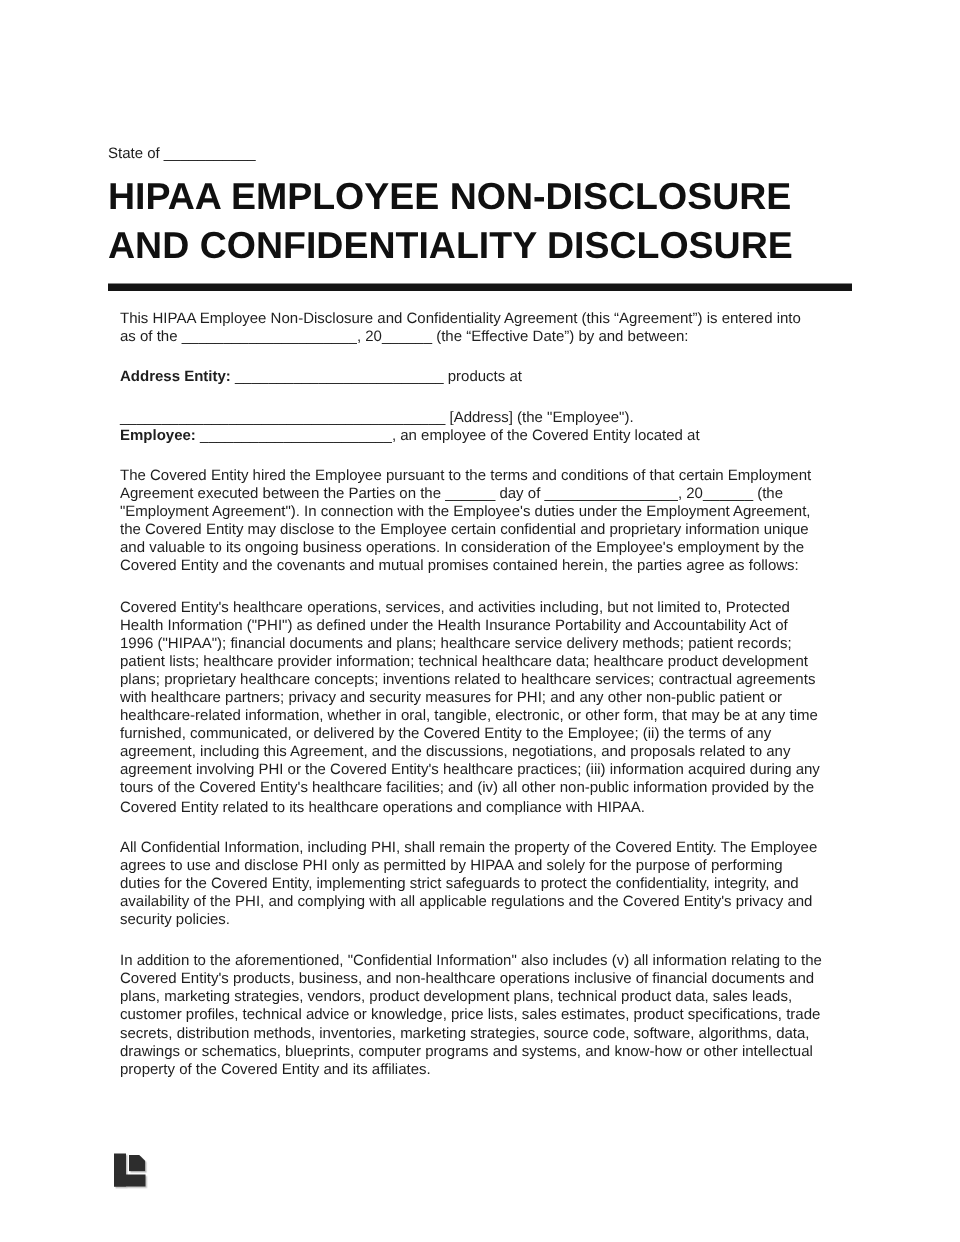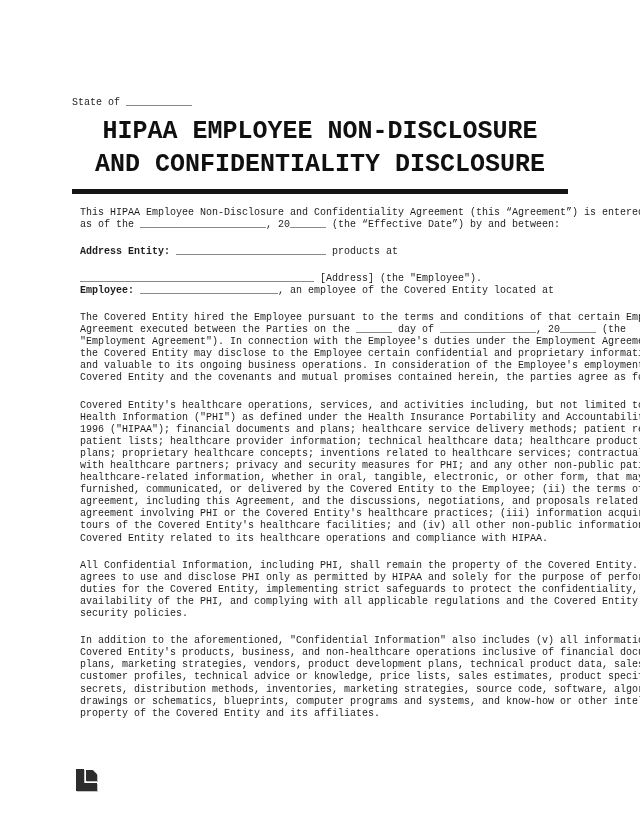--- a/index.html
+++ b/index.html
@@ -2,38 +2,38 @@
 <html><head>
 <meta charset="utf-8">
 <style>
   html, body { margin: 0; padding: 0; background: #ffffff; }
   .page {
     position: relative;
     width: 640px;
     height: 827px;
     background: #ffffff;
     overflow: hidden;
-    font-family: Liberation Mono, monospace;
+    font-family: Liberation Sans, sans-serif;
     color: #1e1e1e;
   }
   .content {
     position: absolute;
     left: 72px;
     top: 97px;
     width: 496px;
   }
   .state-line {
     font-size: 10px;
     line-height: 12px;
     margin-bottom: 6px;
     white-space: pre;
   }
   .doc-title {
     margin: 0;
-    text-align: center;
+    text-align: left;
     font-size: 25px;
     line-height: 33px;
     font-weight: bold;
     color: #101010;
   }
   .doc-title .title-line { display: block; white-space: pre; }
   .rule {
     height: 4.5px;
     background: #141414;
     margin-top: 8px;

